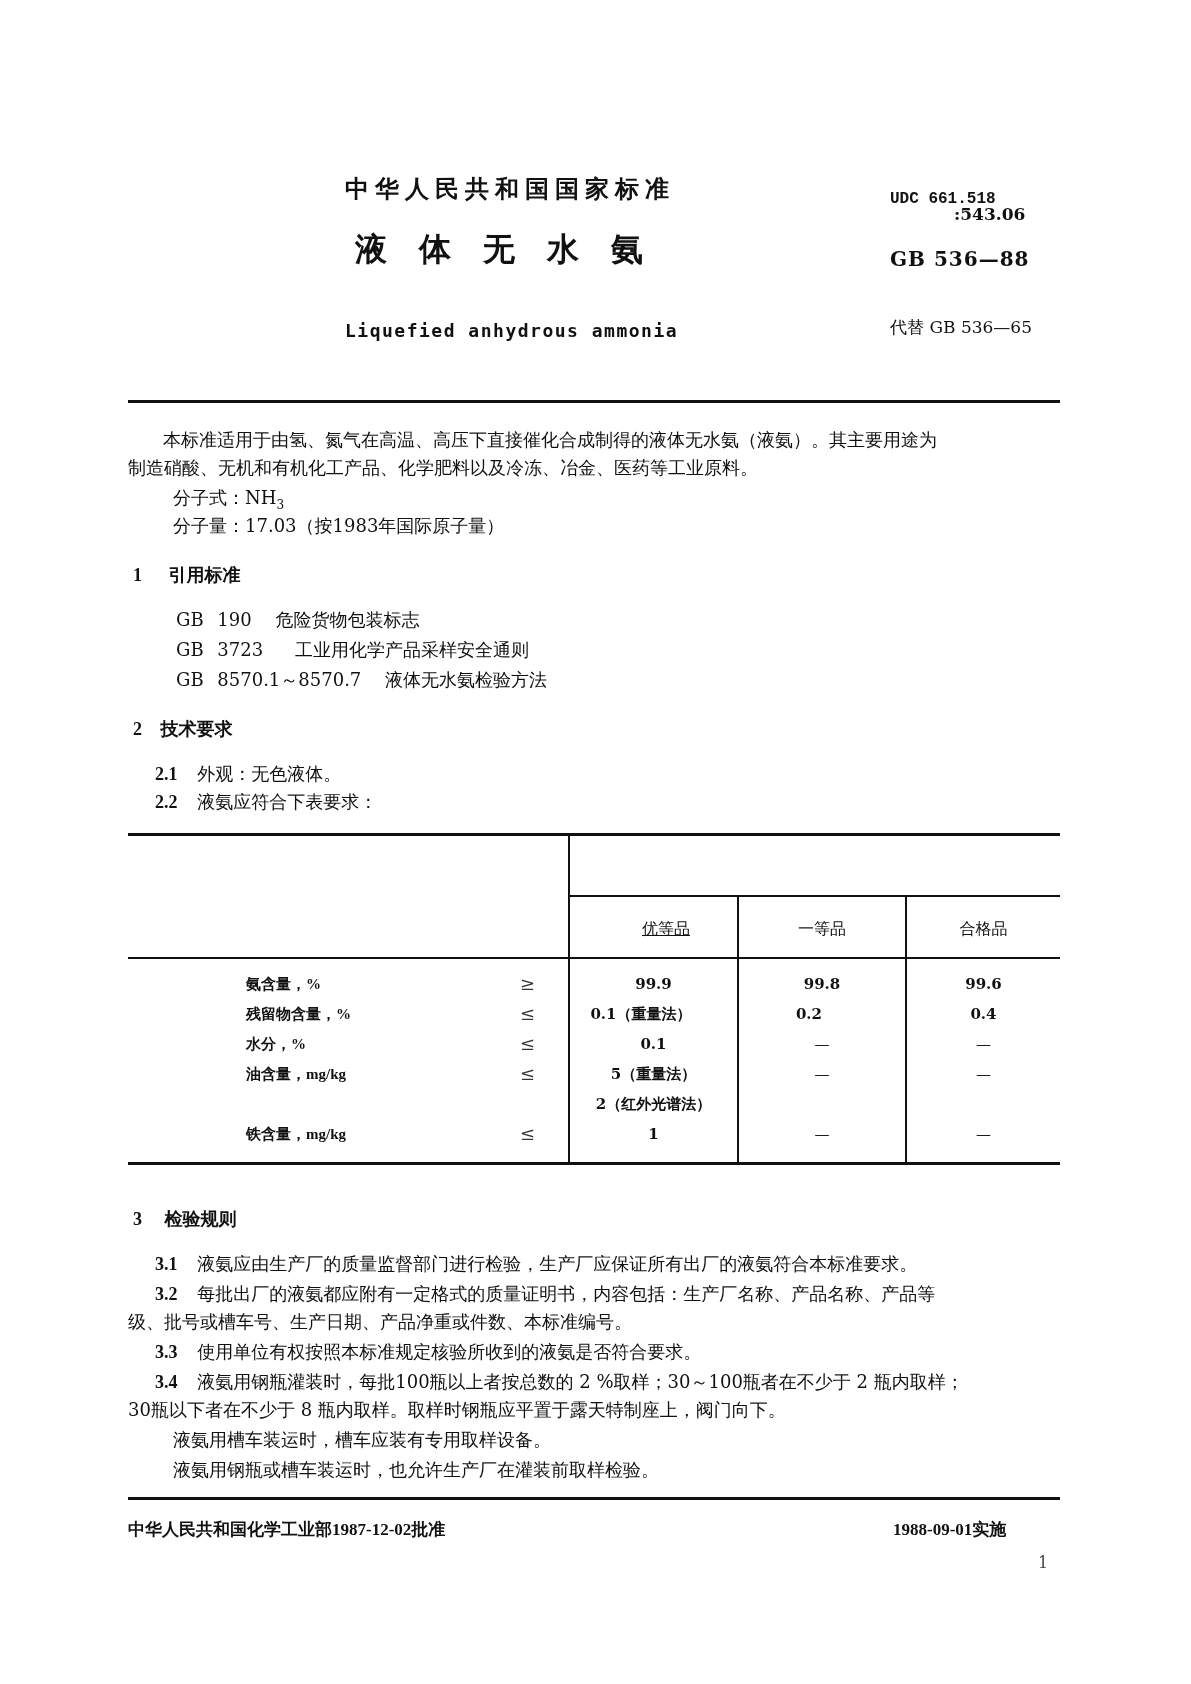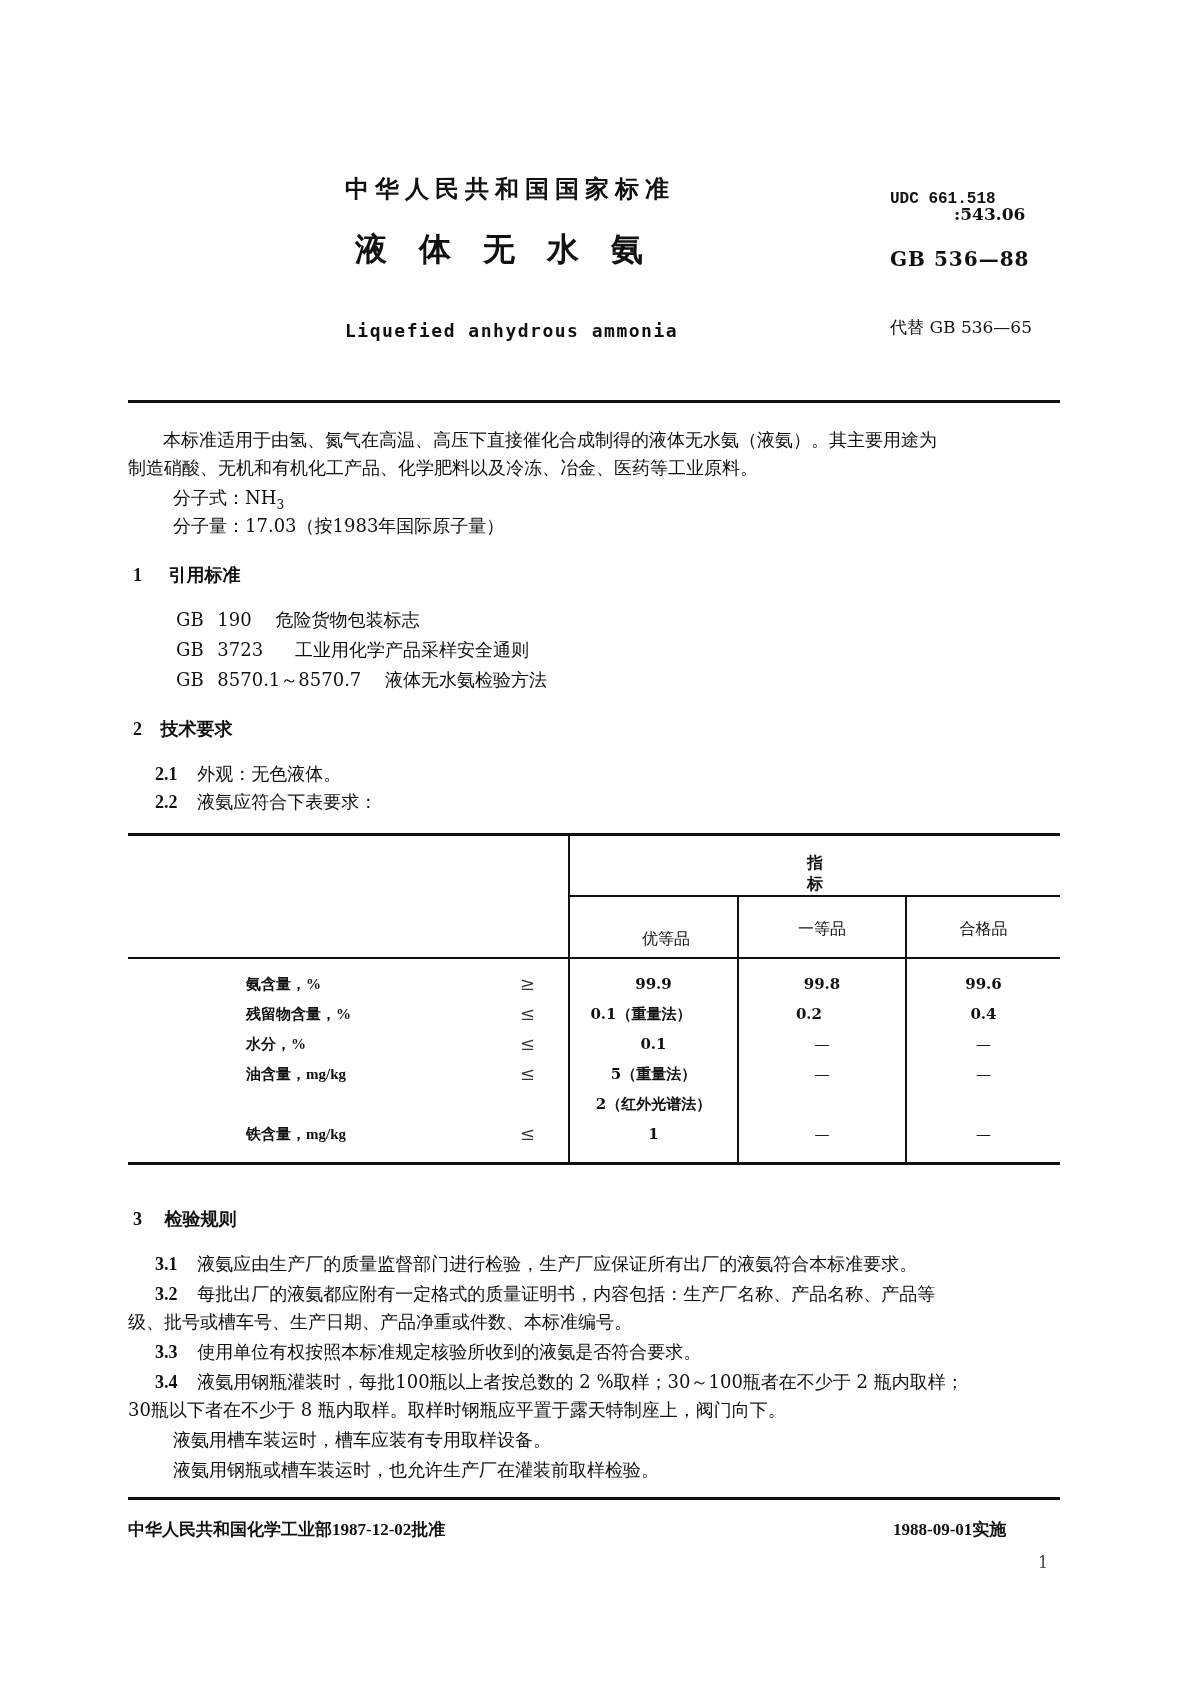--- a/index.html
+++ b/index.html
@@ -93,22 +93,21 @@
 
 <div class="tbl">
   <div class="line" style="left:0; top:0; width:932px; height:3px;"></div>
   <div class="line" style="left:440px; top:0; width:2px; height:330px;"></div>
   <div class="line" style="left:440px; top:62px; width:492px; height:2px;"></div>
   <div class="line" style="left:609px; top:62px; width:2px; height:268px;"></div>
   <div class="line" style="left:777px; top:62px; width:2px; height:268px;"></div>
   <div class="line" style="left:0; top:124px; width:932px; height:2px;"></div>
   <div class="line" style="left:0; top:329px; width:932px; height:3px;"></div>
 
-  <div class="cell sans bold" style="left:442px; top:20px; width:490px; letter-spacing:120px; padding-left:120px; box-sizing:border-box;">指 标</div>
-  <div class="cell" style="left:442px; top:96px; width:192px;">优等品</div>
+  <div class="cell" style="left:442px; top:86px; width:192px;text-decoration:underline;">优等品</div>
   <div class="cell" style="left:611px; top:86px; width:166px;">一等品</div>
   <div class="cell" style="left:779px; top:86px; width:153px;">合格品</div>
 
   <div>
     <div class="name sans bold" style="left:118px; top:142px;">氨含量，%</div>
     <div class="sym" style="left:392px; top:140px;">≥</div>
     <div class="cell bold" style="left:442px; top:142px; width:167px; font-size:15px;">99.9</div>
     <div class="cell bold" style="left:611px; top:142px; width:166px; font-size:15px;">99.8</div>
     <div class="cell bold" style="left:779px; top:142px; width:153px; font-size:15px;">99.6</div>
   </div>

